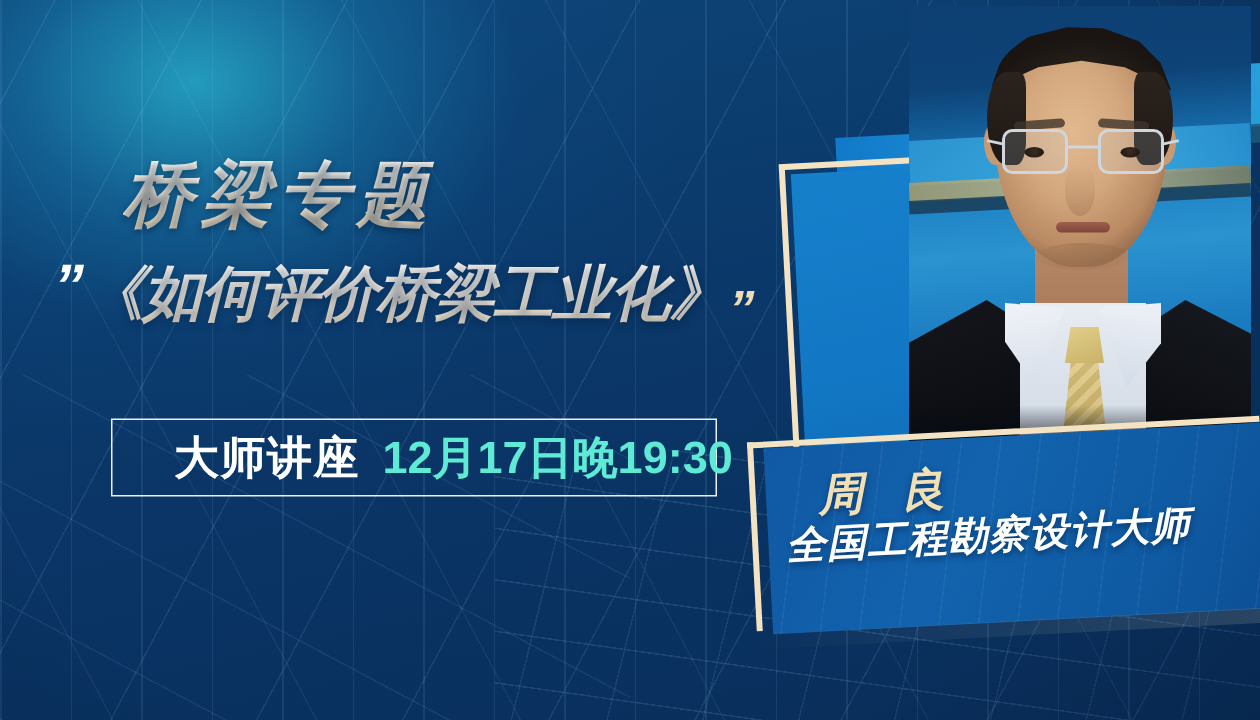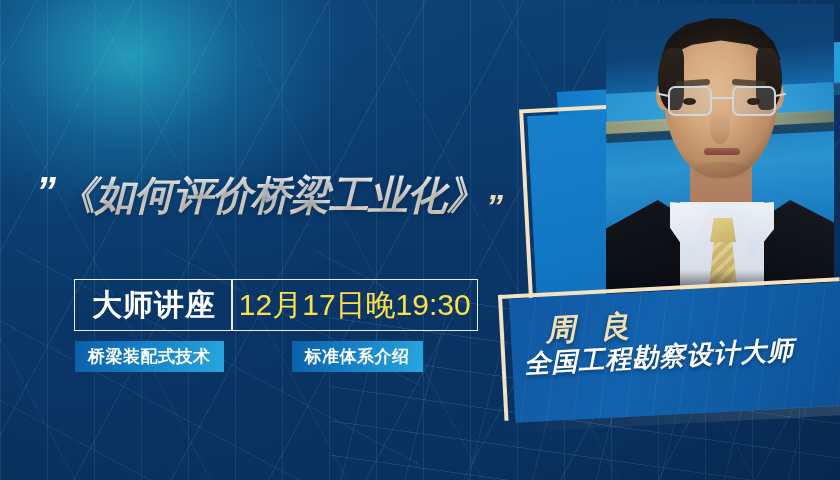--- a/index.html
+++ b/index.html
@@ -114,34 +114,34 @@
     color:#f0dcb4; line-height:0.85;
     align-self:flex-end; margin-bottom:2px; margin-left:1px;
     letter-spacing:-2px;
   }
 
   
   .info-box {
     position:absolute; left:74px; top:279px;
     width:404px; height:52px;
     border:1.5px solid rgba(255,255,255,0.92);
-    display:flex; align-items:stretch;
+    display:flex; align-items:stretch;padding-left:24px;
   }
   .info-left {
     display:flex; align-items:center; justify-content:center;
     padding:0 15px 0 17px;
     font-size:30px; font-weight:bold; color:#ffffff;
     letter-spacing:1px;
     white-space:nowrap;
   }
   .info-div { width:1.5px; background:rgba(255,255,255,0.92); }
   .info-right {
     display:flex; align-items:center; justify-content:center;
     flex:1;
-    font-size:30px; font-weight:normal; color:#fde047;
+    font-size:30px; font-weight:bold; color:#5eead4;
     letter-spacing:0px;
     white-space:nowrap;
   }
 
   
   .tags { position:absolute; left:75px; top:341px; display:flex; }
   .tag {
     height:31px;
     display:flex; align-items:center; justify-content:center;
     padding:0 13px;
@@ -370,38 +370,34 @@
   <div class="bg-base"></div>
   <div class="grid-vert"></div>
   <div class="grid-diag-a"></div>
   <div class="grid-diag-b"></div>
   <div class="grid-persp"></div>
   <div class="grid-persp2"></div>
   <div class="vignette"></div>
   <div class="band-bright"></div>
   <div class="band-dark"></div>
 
+  <div class="title-main">桥梁专题</div>
 
   <div class="title-sub-row">
     <span class="quote-open">”</span>
     <span class="title-sub">《如何评价桥梁工业化》</span>
     <span class="quote-close">”</span>
   </div>
 
   <div class="info-box">
     <div class="info-left">大师讲座</div>
     <div class="info-div"></div>
     <div class="info-right">12月17日晚19:30</div>
   </div>
 
-  <div class="tags">
-    <div class="tag">桥梁装配式技术</div>
-    <div class="tag-gap"></div>
-    <div class="tag">标准体系介绍</div>
-  </div>
 
   <div class="photo-stack">
     <div class="accent-block"></div>
     <div class="accent-block2"></div>
     <div class="blue-panel"></div>
     <div class="gold-frame"></div>
 
     <div class="portrait">
       <div class="photo-bg"></div>
       <div class="photo-bg-stripe1"></div>

